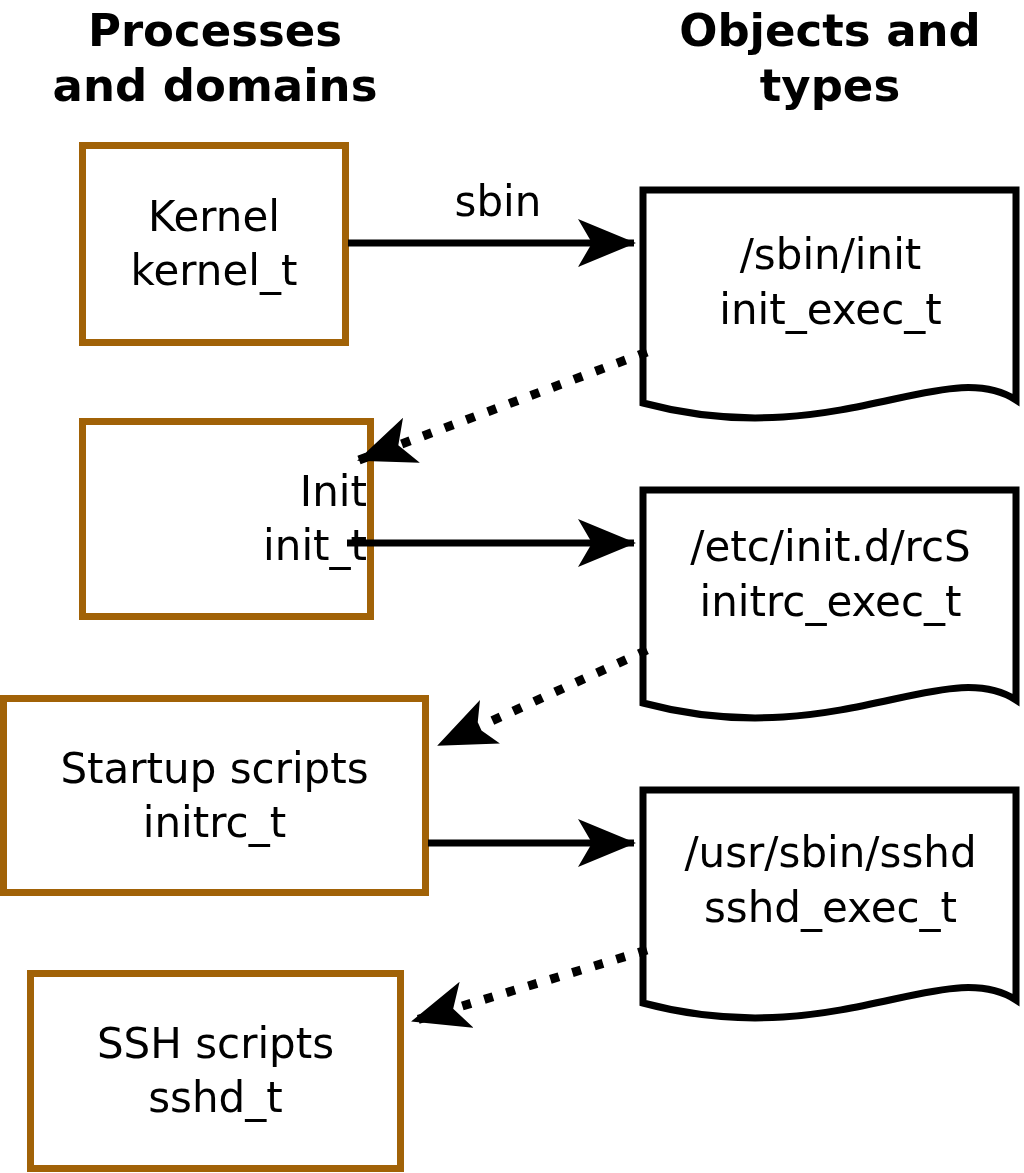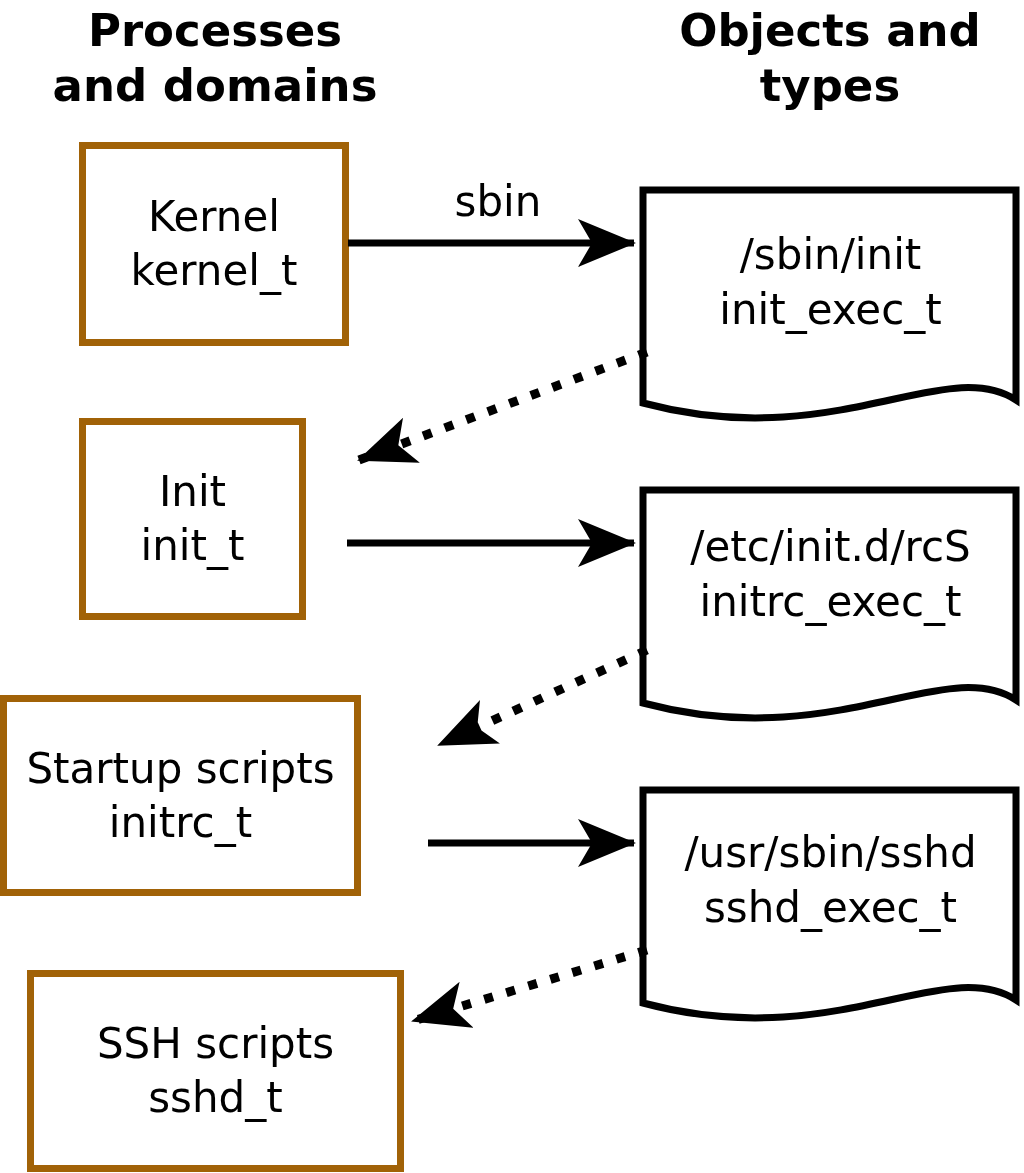--- a/index.html
+++ b/index.html
@@ -36,22 +36,22 @@
     flex-direction: column;
     align-items: center;
     justify-content: center;
     text-align: center;
     font-size: 42px;
     line-height: 54px;
     z-index: 2;
     box-sizing: border-box;
   }
   .pbox.b1 { left: 79px;  top: 142px; width: 270px; height: 204px; }
-  .pbox.b2 { left: 79px;  top: 418px; width: 227px; height: 202px; }
-  .pbox.b3 { left: 0px;   top: 695px; width: 361px; height: 201px; }
+  .pbox.b2 { left: 79px;  top: 418px; width: 295px; height: 202px; align-items: flex-end; }
+  .pbox.b3 { left: 0px;   top: 695px; width: 429px; height: 201px; }
   .pbox.b4 { left: 27px;  top: 970px; width: 377px; height: 202px; }
 
   .docshape {
     position: absolute;
     z-index: 1;
   }
   .docshape.d1 { left: 635px; top: 186px; }
   .docshape.d2 { left: 635px; top: 486px; }
   .docshape.d3 { left: 635px; top: 786px; }
 

